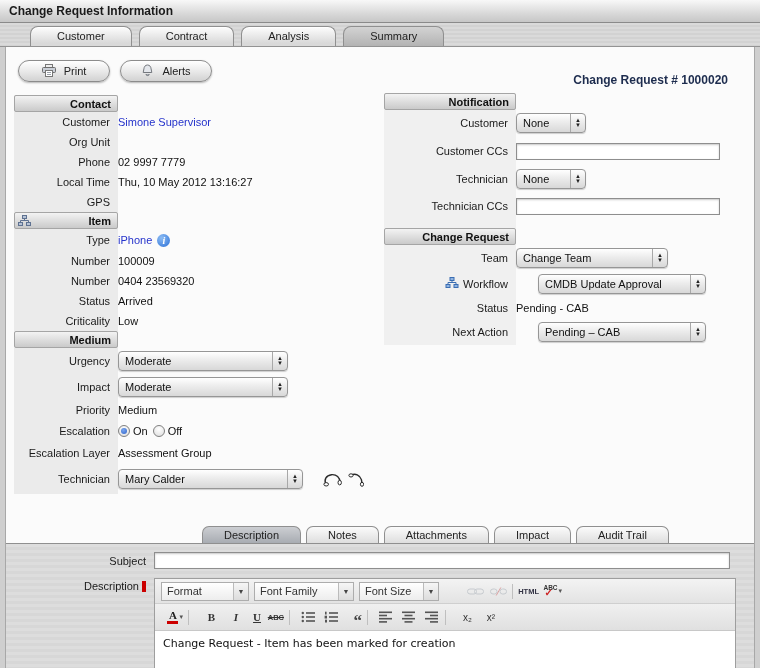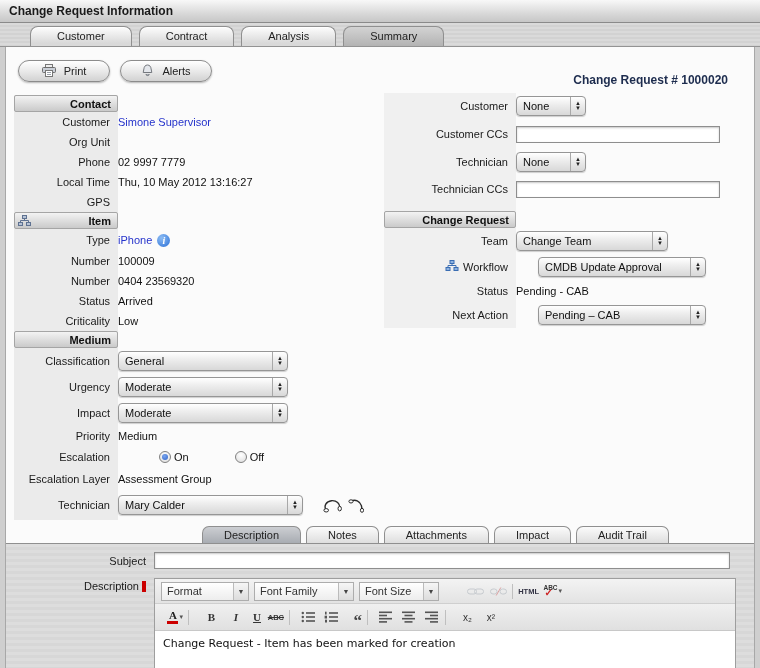--- a/index.html
+++ b/index.html
@@ -60,21 +60,21 @@
   .dd .dd-arrows { flex:none; width:15px; align-self:stretch; border-left:1px solid #a8a8a8;
     display:flex; flex-direction:column; align-items:center; justify-content:center; font-size:6px; line-height:5px; color:#222; }
   .dd .dd-arrows::before { content:"▲"; } .dd .dd-arrows::after { content:"▼"; }
   .ml22 { margin-left:22px; }
 
   .txt { border:1px solid #8e8e8e; background:#fff; box-shadow:inset 0 1px 2px rgba(0,0,0,.22);
     font:11px "Liberation Sans",sans-serif; padding:0 3px; height:17px; }
 
   
   .radio-group { display:flex; gap:12px; }
-  .radio-group label { display:flex; align-items:center; gap:3px; cursor:default;padding-left:41px; }
+  .radio-group label { display:flex; align-items:center; gap:3px; cursor:default; }
   .rb { width:12px; height:12px; border-radius:50%; border:1px solid #808080;
     background:radial-gradient(circle at 50% 32%,#fff,#dcdcdc); display:inline-block; }
   .rb.checked::after { content:""; display:block; width:6px; height:6px; margin:2px; border-radius:50%;
     background:radial-gradient(circle at 40% 35%,#7aa6ef,#2f63c9); }
 
   .info-icon { width:13px; height:13px; border-radius:50%; flex:none;
     background:radial-gradient(circle at 35% 30%,#8cbcf4,#2a6fd6); color:#fff;
     display:inline-flex; align-items:center; justify-content:center;
     font:italic bold 10px "Liberation Serif",serif; }
   .info-icon::after { content:"i"; }
@@ -247,29 +247,20 @@
           <div class="lbl">Criticality</div>
           <div class="val">
               <span>Low</span>
             </div>
         </div>
 
         <div class="sect w-left">
           <span>Medium</span>
         </div>
         <div class="fr h26">
-          <div class="lbl">Classification</div>
-          <div class="val">
-            <span class="dd" style="width:170px">
-              <span class="dd-text">General</span>
-                <span class="dd-arrows"></span>
-            </span>
-          </div>
-        </div>
-        <div class="fr h26">
           <div class="lbl">Urgency</div>
           <div class="val">
             <span class="dd" style="width:170px">
               <span class="dd-text">Moderate</span>
                 <span class="dd-arrows"></span>
             </span>
           </div>
         </div>
         <div class="fr h26">
           <div class="lbl">Impact</div>
@@ -324,20 +315,23 @@
                   <path d="M3 3.2C7.2.8 12 3 13.4 7.6l.8 4.6" fill="none" stroke="#2b2b2b" stroke-width="1.4" stroke-linecap="round"></path>
                   <ellipse cx="3" cy="3.4" rx="2.1" ry="1.6" fill="#fff" stroke="#2b2b2b"></ellipse>
                   <ellipse cx="14" cy="12.3" rx="1.6" ry="2" fill="#fff" stroke="#2b2b2b"></ellipse>
                 </svg>
               </span>
           </div>
         </div>
       </div>
 
       <div class="col-right">
+        <div class="sect w-right">
+          <span>Notification</span>
+        </div>
         <div class="fr h26">
           <div class="lbl">Customer</div>
           <div class="val">
             <span class="dd" style="width:70px">
               <span class="dd-text">None</span>
                 <span class="dd-arrows"></span>
             </span>
           </div>
         </div>
         <div class="fr h30">

